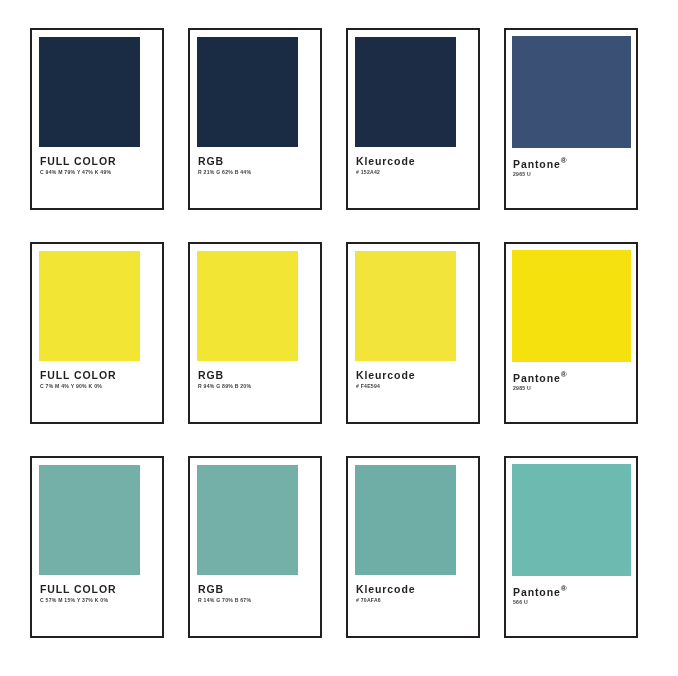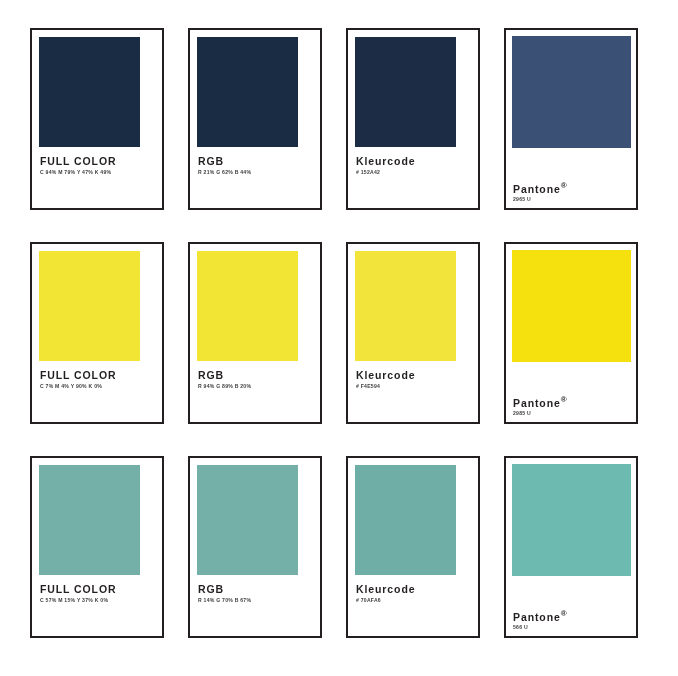--- a/index.html
+++ b/index.html
@@ -49,21 +49,20 @@
     box-sizing: border-box;
     padding: 7px 22px 0 7px;
     display: flex;
     flex-direction: column;
     position: relative;
   }
 
   
   .swatch-card.pantone-card {
     padding: 6px 5px 4px 6px;
-    gap: 25px;
   }
 
   .swatch-chip {
     width: 100%;
     height: 110px;
     display: block;
     flex: 0 0 auto;
   }
 
   .pantone-card .swatch-chip {

